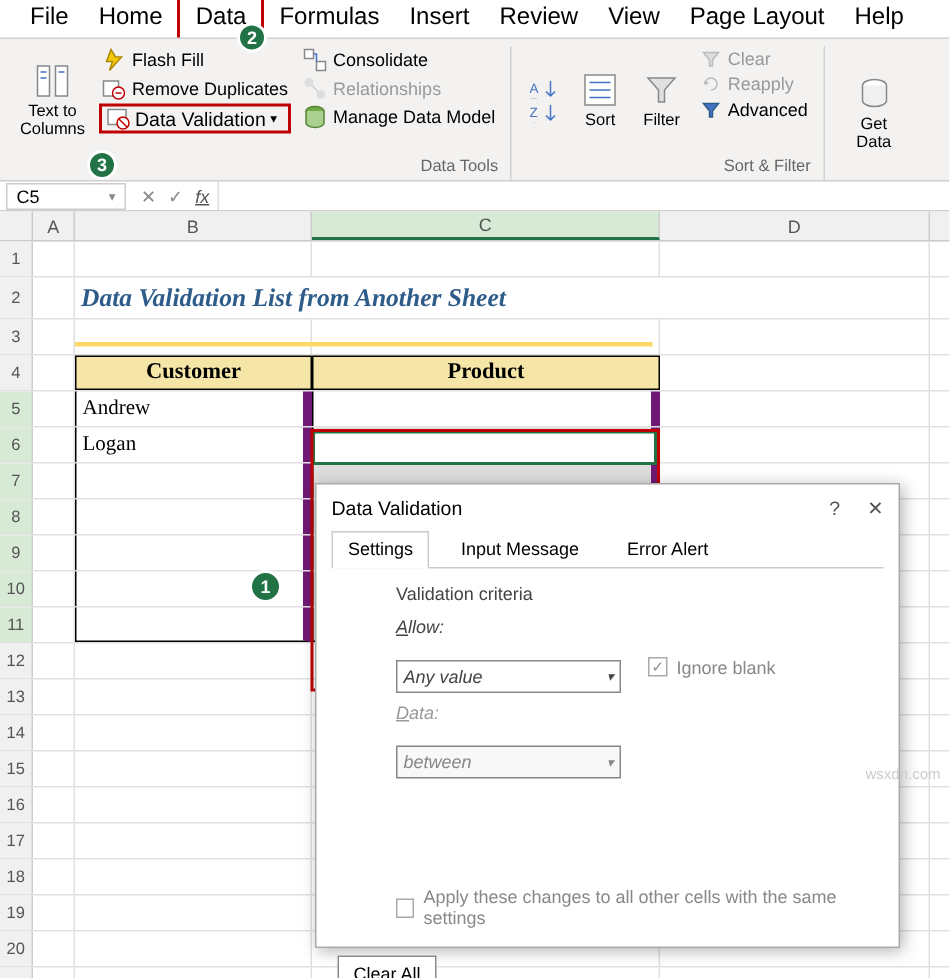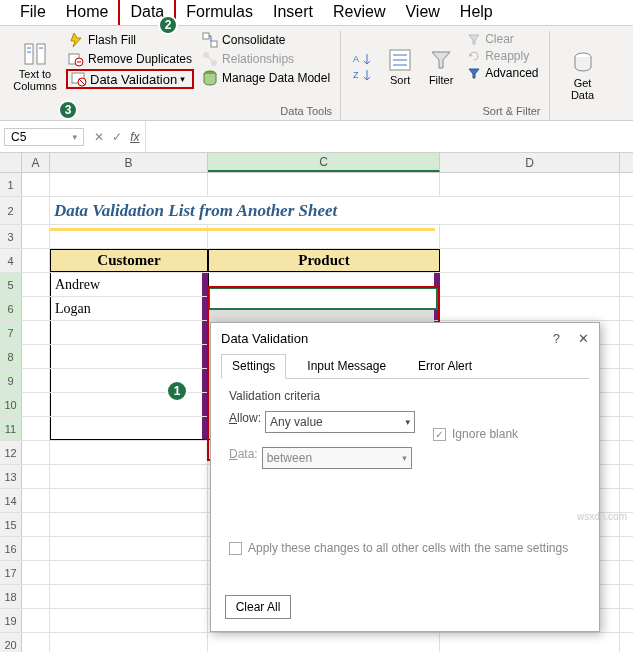--- a/index.html
+++ b/index.html
@@ -17,21 +17,21 @@
 .rgroup-body { flex: 1; display: flex; gap: 6px; }
 .rgroup-label { text-align: right; font-size: 11px; color: #666; padding: 2px 0 4px; }
 .bigbtn { display: flex; flex-direction: column; align-items: center; justify-content: center; width: 50px; gap: 2px; font-size: 11px; text-align: center; line-height: 1.1; }
 .stackbtns { display: flex; flex-direction: column; gap: 1px; }
 .smallbtn { display: flex; align-items: center; gap: 4px; font-size: 12px; padding: 1px 2px; white-space: nowrap; }
 .dv-btn { border: 2px solid #c00000; display: flex; align-items: center; gap: 3px; padding: 0 3px; }
 .callout-3 { position: absolute; left: 58px; top: 100px; width: 20px; height: 20px; background: #217346; border: 2px solid #fff; border-radius: 50%; color: #fff; font-weight: bold; display: flex; align-items: center; justify-content: center; font-size: 12px; z-index: 5; }
 .greyed { color: #999; }
 
 
-.formula-bar { display: flex; align-items: center; border-bottom: 1px solid #d0d0d0; height: 32px; justify-content: space-between; }
+.formula-bar { display: flex; align-items: center; border-bottom: 1px solid #d0d0d0; height: 20px; justify-content: space-between; }
 .namebox { width: 80px; border: 1px solid #ccc; margin: 2px 4px; padding: 1px 6px; font-size: 12px; display: flex; align-items: center; justify-content: space-between; }
 .fx-group { display: flex; align-items: center; gap: 8px; padding-left: 6px; color: #888; font-size: 12px; }
 .fx { font-style: italic; color: #555; text-decoration: underline; }
 
 
 .grid-wrap { position: relative; }
 .colhdrs { display: flex; height: 20px; background: #f0f0f0; border-bottom: 1px solid #ccc; }
 .corner { width: 22px; border-right: 1px solid #ccc; }
 .colhdr { border-right: 1px solid #ccc; display: flex; align-items: center; justify-content: center; font-size: 12px; color: #555; }
 .colA { width: 28px; } .colB { width: 158px; } .colC { width: 232px; } .colD { width: 180px; }
@@ -55,24 +55,24 @@
 .active-cell { position: absolute; left: 208px; top: 287px; width: 230px; height: 23px; border: 2px solid #217346; background: #fff; z-index: 2; }
 .callout-1 { position: absolute; left: 166px; top: 380px; width: 22px; height: 22px; background: #217346; border: 2px solid #fff; border-radius: 50%; color: #fff; font-weight: bold; display: flex; align-items: center; justify-content: center; font-size: 12px; z-index: 6; }
 
 
 .dialog { position: absolute; left: 210px; top: 322px; width: 390px; height: 310px; background: #fff; border: 1px solid #aaa; box-shadow: 2px 2px 10px rgba(0,0,0,0.3); z-index: 10; display: flex; flex-direction: column; }
 .dlg-title { display: flex; justify-content: space-between; padding: 8px 10px; font-size: 13px; }
 .dlg-title-btns { display: flex; gap: 18px; color: #555; }
 .dlg-tabs { display: flex; border-bottom: 1px solid #ccc; margin: 0 10px; gap: 10px; }
 .dlg-tab { padding: 4px 10px; font-size: 12px; border: 1px solid transparent; cursor: pointer; }
 .dlg-tab.active { border: 1px solid #ccc; border-bottom: 1px solid #fff; margin-bottom: -1px; background: #fff; }
-.dlg-body { flex: 1; padding: 10px 18px; font-size: 12px; color: #444; }
+.dlg-body { flex: 1; padding: 10px 18px; font-size: 12px; color: #444; margin-left: 35px; }
 .fieldset-label { font-size: 12px; margin-bottom: 8px; }
 .dlg-row { display: flex; gap: 18px; margin-bottom: 6px; }
-.dlg-col { display: flex; gap: 4px; }
+.dlg-col { display: flex; flex-direction: column; gap: 15px; font-style: italic; }
 .dlg-label { font-size: 12px; text-decoration: underline; text-decoration-color: transparent; }
 .dlg-label u { text-decoration: underline; }
 .select { width: 150px; height: 22px; border: 1px solid #888; padding: 2px 4px; font-size: 12px; display: flex; align-items: center; justify-content: space-between; background: #fff; }
 .select.disabled { color: #888; background: #f8f8f8; }
 .checkbox { display: flex; align-items: center; gap: 6px; font-size: 12px; color: #888; margin-top: 16px; }
 .chk { width: 13px; height: 13px; border: 1px solid #aaa; display: inline-flex; align-items: center; justify-content: center; font-size: 10px; color: #888; }
 .dlg-footer { display: flex; justify-content: space-between; padding: 8px 14px 12px; }
 .footer-right { display: flex; gap: 10px; }
 .btn { min-width: 66px; height: 24px; border: 1px solid #888; background: #fff; font-size: 12px; display: flex; align-items: center; justify-content: center; cursor: pointer; }
 .btn.primary { border: 1px solid #2b579a; }
@@ -86,20 +86,21 @@
 <body>
 
 <div class="tabs">
   <div class="tab">File</div>
   <div class="tab">Home</div>
   <div class="tab active">Data</div>
   <div class="tab">Formulas</div>
   <div class="tab">Insert</div>
   <div class="tab">Review</div>
   <div class="tab">View</div>
+  <div class="tab">Page Layout</div>
   <div class="tab">Help</div>
 </div>
 <div class="callout-2">2</div>
 
 <div class="ribbon">
   <div class="rgroup" style="padding-left:0;">
     <div class="rgroup-body">
       <div class="bigbtn">
         <svg width="24" height="24">
             <rect x="2" y="2" width="8" height="20" fill="#fff" stroke="#888"></rect>

